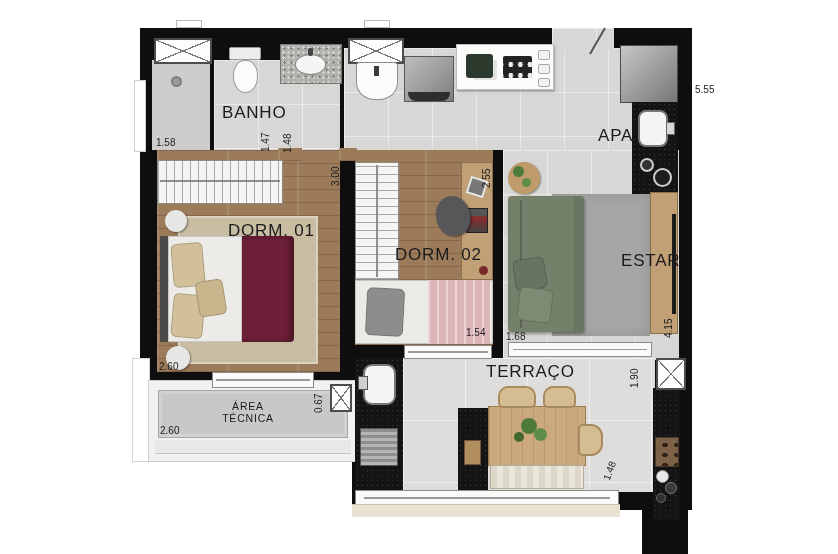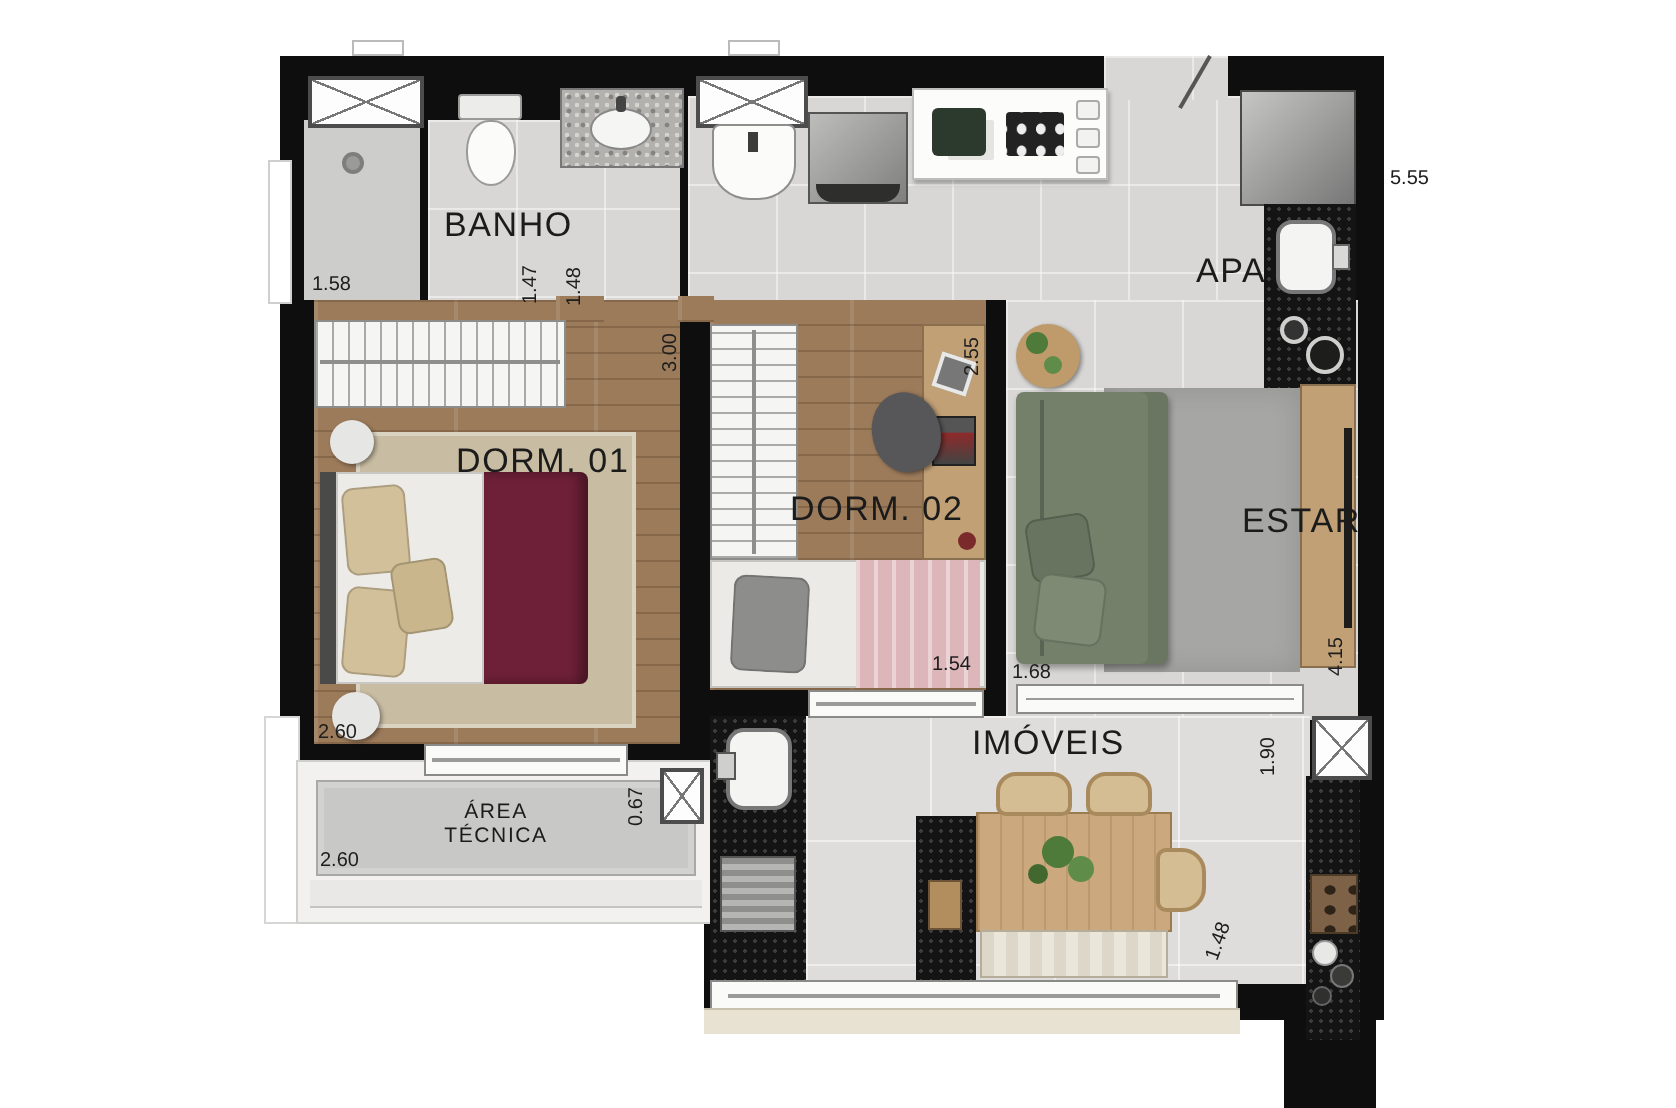--- a/index.html
+++ b/index.html
@@ -167,21 +167,21 @@
 
   <div class="win" style="position:absolute;left:330px;top:384px;width:18px;height:24px;"></div>
   <div class="abs" style="left:176px;top:20px;width:26px;height:8px;background:#fff;border:1px solid #bbb;"></div>
   <div class="abs" style="left:364px;top:20px;width:26px;height:8px;background:#fff;border:1px solid #bbb;"></div>
 
   <div class="label" style="left:222px;top:103px;">BANHO</div>
   <div class="label" style="left:598px;top:126px;">APA</div>
   <div class="label" style="left:228px;top:221px;">DORM. 01</div>
   <div class="label" style="left:395px;top:245px;">DORM. 02</div>
   <div class="label" style="left:597px;top:251px;margin-left:24px;">ESTAR</div>
-  <div class="label" style="left:486px;top:362px;">IMÓVEIS</div>
+  <div class="label" style="left:486px;top:362px;">TERRAÇO</div>
   <div class="label" style="left:210px;top:400px;width:76px;font-size:10.5px;line-height:12px;text-align:center;white-space:normal;">ÁREA TÉCNICA</div>
 
   <div class="dim" style="left:156px;top:137px;">1.58</div>
   <div class="dim vdim" style="left:260px;top:152px;">1.47</div>
   <div class="dim vdim" style="left:282px;top:153px;">1.48</div>
   <div class="dim" style="left:652px;top:84px;margin-left:43px;">5.55</div>
   <div class="dim vdim" style="left:330px;top:186px;">3.00</div>
   <div class="dim" style="left:159px;top:361px;">2.60</div>
   <div class="dim vdim" style="left:481px;top:188px;">2.55</div>
   <div class="dim" style="left:466px;top:327px;">1.54</div>

